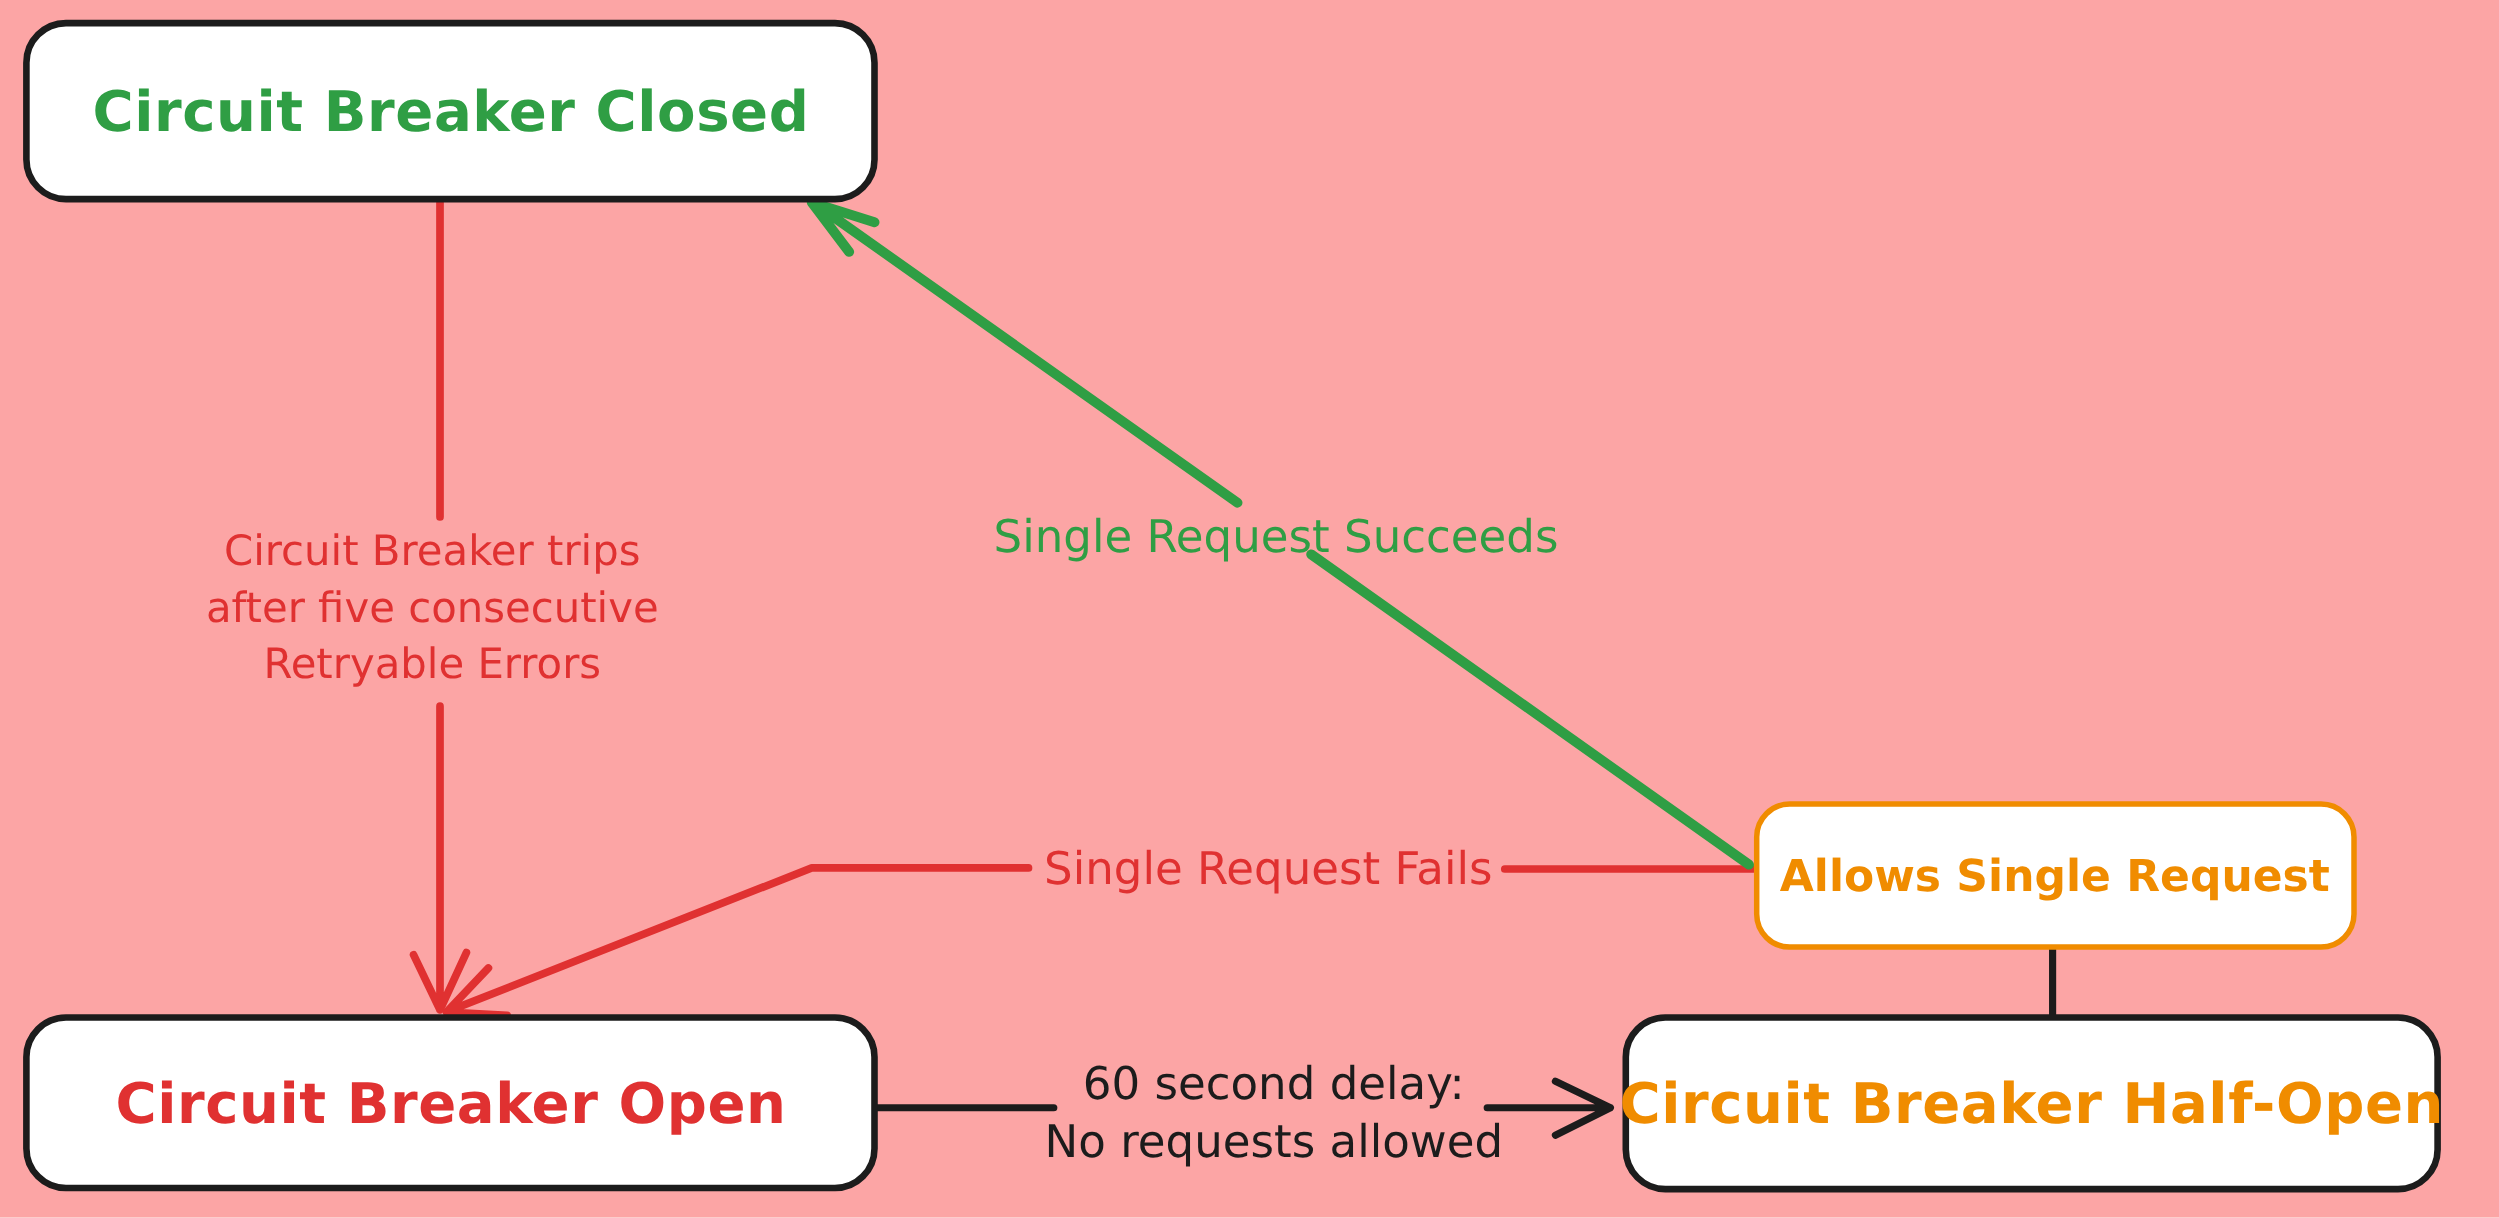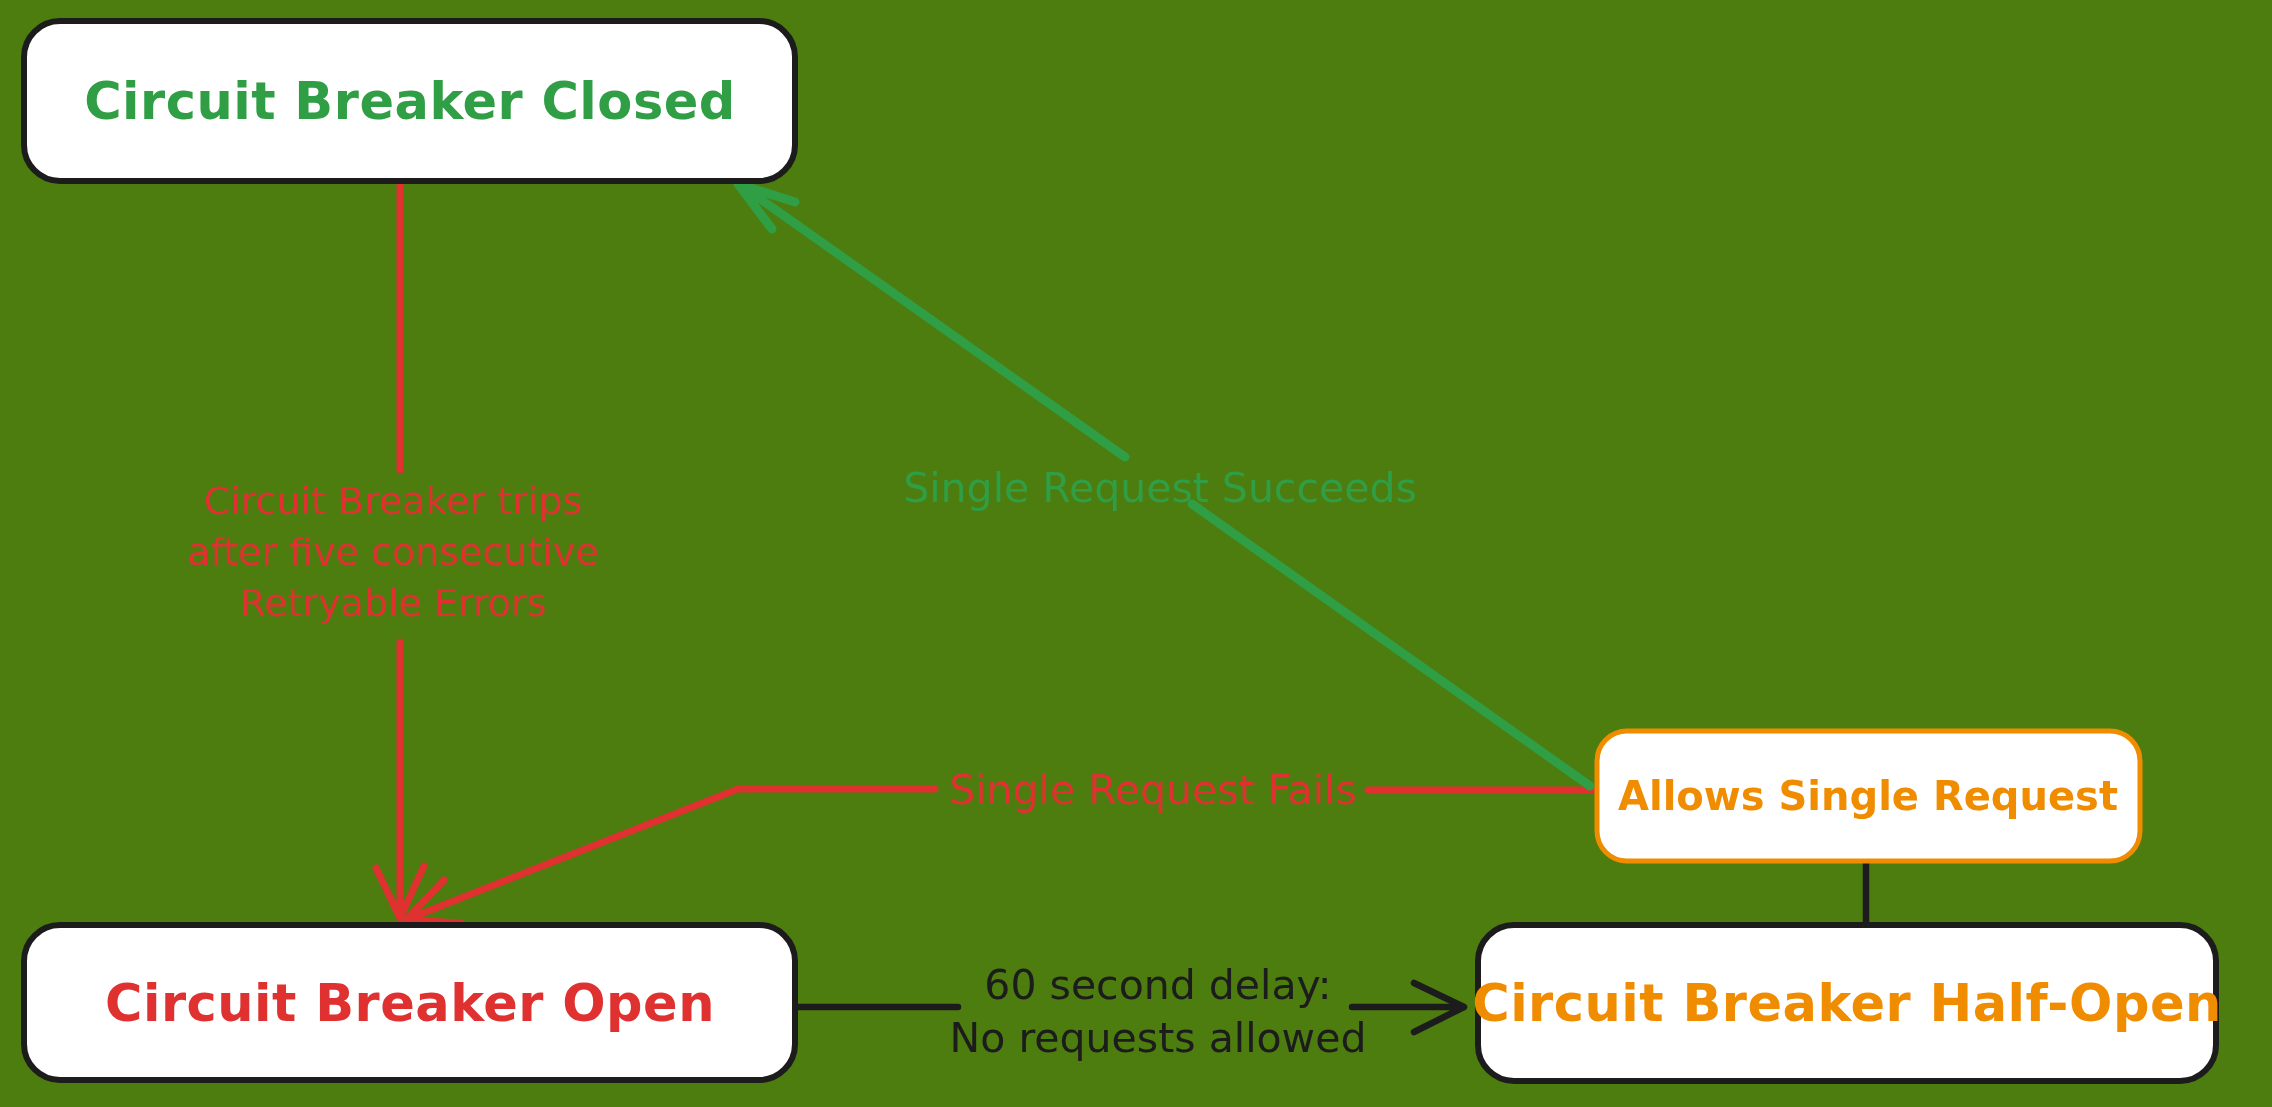--- a/index.html
+++ b/index.html
@@ -4,21 +4,21 @@
 <style>
   html, body {
     margin: 0;
     padding: 0;
     background: #ffffff;
   }
   .canvas-wrap {
     position: relative;
     width: 2272px;
     height: 1107px;
-    background: #4d7c0f;
+    background: #fca5a5;
     overflow: hidden;
   }
   svg {
     display: block;
     font-family: "DejaVu Sans", "Liberation Sans", sans-serif;
   }
   .node-rect {
     fill: #ffffff;
     stroke-width: 6;
     stroke-linejoin: round;

